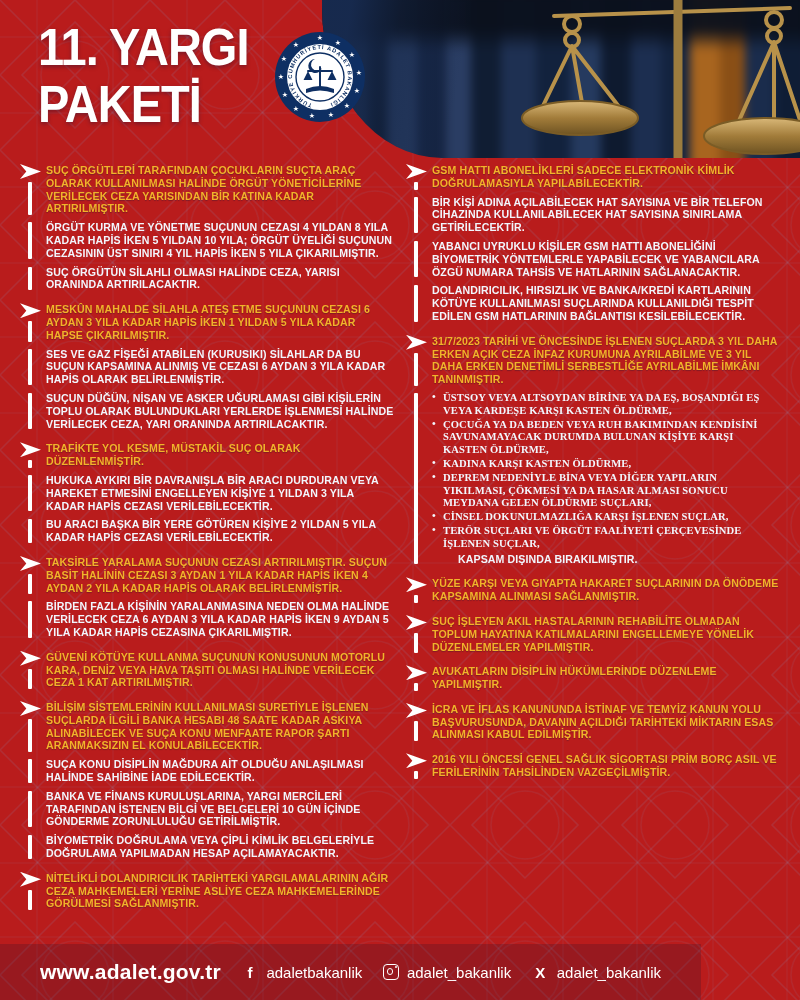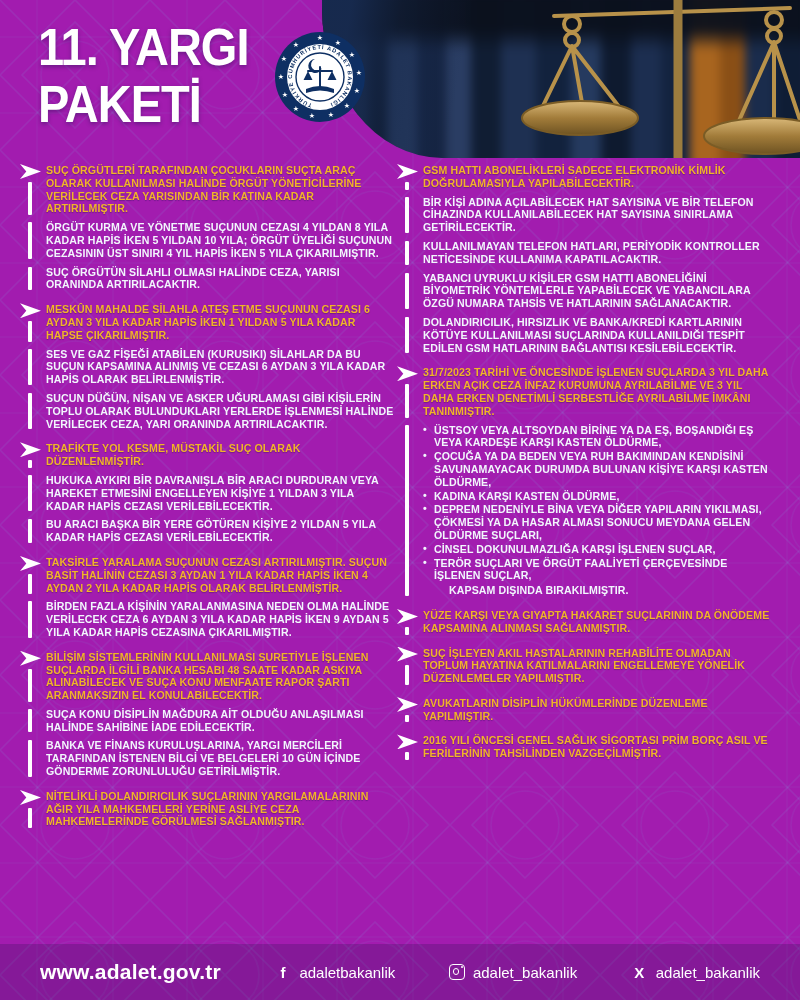--- a/index.html
+++ b/index.html
@@ -1,18 +1,18 @@
 <!DOCTYPE html>
 <html><head>
 <meta charset="utf-8">
 <style>
   html,body{margin:0;padding:0;}
   body{width:800px;height:1000px;overflow:hidden;background:#0c2247;
        font-family:"Liberation Sans","DejaVu Sans",sans-serif;}
-  .poster{position:relative;width:800px;height:1000px;background:#a21caf;overflow:hidden;}
+  .poster{position:relative;width:800px;height:1000px;background:#b91c1c;overflow:hidden;}
   .pattern{position:absolute;inset:0;pointer-events:none;}
 
   
   .photo{position:absolute;top:0;right:0;width:478px;height:158px;overflow:hidden;
          border-bottom-left-radius:120px 150px;}
   .photo .books{position:absolute;inset:-10px;filter:blur(5px);
     background:
       linear-gradient(180deg, rgba(10,16,28,.95) 0 22%, rgba(10,16,28,0) 34%),
       linear-gradient(90deg, #11203a 0 6%, #1b2c49 6% 11%, #0f1b30 11% 15%, #24375b 15% 21%,
         #152442 21% 27%, #2a3d63 27% 32%, #101d33 32% 38%, #1e3052 38% 45%, #12223d 45% 52%,
@@ -21,41 +21,41 @@
   .photo .fadeL{position:absolute;inset:0;
     background:linear-gradient(100deg, rgba(23,42,78,.98) 0 6%, rgba(23,42,78,.35) 16%, rgba(23,42,78,0) 30%);}
   .photo svg{position:absolute;inset:0;}
   .title{position:absolute;left:38px;top:18px;margin:0;color:#ffffff;
          font-size:47px;line-height:51px;font-weight:bold;letter-spacing:-1px;
          transform:scaleY(1.12);transform-origin:top left;
          text-shadow:0 2px 4px rgba(0,20,60,.35);}
   .logo{position:absolute;left:274px;top:31px;width:92px;height:92px;}
 
   
-  .columns{position:absolute;left:20px;top:164px;width:764px;display:flex;gap:3px;}
+  .columns{position:absolute;left:20px;top:164px;width:764px;display:flex;gap:12px;}
   .col{width:374px;display:flex;flex-direction:column;gap:12px;}
   .section{display:flex;flex-direction:column;gap:6px;}
   .block{display:flex;align-items:stretch;}
   .marker{width:26px;flex:0 0 26px;display:flex;flex-direction:column;align-items:flex-start;}
   .arrow{display:block;width:21px;height:15px;background:#ffffff;flex:0 0 15px;
          clip-path:polygon(0 0,100% 50%,0 100%,30% 50%);
          filter:drop-shadow(0 1px 1px rgba(0,20,60,.35));}
   .bar{display:block;width:4px;background:#ffffff;border-radius:1px;margin-left:8px;flex:1;}
   .marker .arrow + .bar{margin-top:3px;}
   .bar.tall{margin-top:1px;margin-bottom:1px;}
   .text{flex:1;font-weight:bold;font-size:10.6px;line-height:12.8px;letter-spacing:.1px;}
   .text.header{color:#f2b32a;text-shadow:0 1px 1px rgba(0,20,60,.3);}
   .text.sub{color:#f2f6fd;}
   .bullets{list-style:none;margin:0;padding:0;}
-  .bullets li{position:relative;padding-left:11px;margin-bottom:1px;}
+  .bullets li{position:relative;padding-left:11px;margin-bottom:1px;font-family:Liberation Serif, serif;}
   .bullets li::before{content:"\2022";position:absolute;left:0;top:-1px;}
   .note{margin-top:2px;margin-left:-6px;padding-left:32px;}
 
   
-  .footer{position:absolute;left:0;bottom:0;width:800px;height:56px;
+  .footer{position:absolute;left:0;bottom:0;width:701px;height:56px;
           background:rgba(5,18,48,.18);display:flex;align-items:center;
           padding:5px 40px;box-sizing:border-box;justify-content:space-between;color:#fff;}
   .site{font-weight:bold;font-size:21px;letter-spacing:.2px;}
   .social{display:flex;align-items:center;gap:8px;font-size:15px;}
   .glyph{display:inline-flex;align-items:center;justify-content:center;
          width:17px;height:17px;font-weight:bold;font-size:15px;}
   .ig-box{width:14px;height:14px;border:1.6px solid #fff;border-radius:4px;position:relative;}
   .ig-box::after{content:"";position:absolute;left:3px;top:3px;width:4.5px;height:4.5px;
                  border:1.5px solid #fff;border-radius:50%;}
   .ig-box::before{content:"";position:absolute;right:1px;top:1px;width:2px;height:2px;
@@ -222,65 +222,74 @@
             </div>
             <div class="text sub">BİRDEN FAZLA KİŞİNİN YARALANMASINA NEDEN OLMA HALİNDE VERİLECEK CEZA 6 AYDAN 3 YILA KADAR HAPİS İKEN 9 AYDAN 5 YILA KADAR HAPİS CEZASINA ÇIKARILMIŞTIR.</div>
           </div>
         </div>
         <div class="section">
           <div class="block">
             <div class="marker">
               <span class="arrow"></span>
               <span class="bar"></span>
             </div>
+            <div class="text header">GÜVENİ KÖTÜYE KULLANMA SUÇUNUN KONUSUNUN MOTORLU KARA, DENİZ VEYA HAVA TAŞITI OLMASI HALİNDE VERİLECEK CEZA 1 KAT ARTIRILMIŞTIR.</div>
+          </div>
+        </div>
+        <div class="section">
+          <div class="block">
+            <div class="marker">
+              <span class="arrow"></span>
+              <span class="bar"></span>
+            </div>
             <div class="text header">BİLİŞİM SİSTEMLERİNİN KULLANILMASI SURETİYLE İŞLENEN SUÇLARDA İLGİLİ BANKA HESABI 48 SAATE KADAR ASKIYA ALINABİLECEK VE SUÇA KONU MENFAATE RAPOR ŞARTI ARANMAKSIZIN EL KONULABİLECEKTİR.</div>
           </div>
           <div class="block">
             <div class="marker">
               <span class="bar tall"></span>
             </div>
             <div class="text sub">SUÇA KONU DİSİPLİN MAĞDURA AİT OLDUĞU ANLAŞILMASI HALİNDE SAHİBİNE İADE EDİLECEKTİR.</div>
           </div>
           <div class="block">
             <div class="marker">
               <span class="bar tall"></span>
             </div>
             <div class="text sub">BANKA VE FİNANS KURULUŞLARINA, YARGI MERCİLERİ TARAFINDAN İSTENEN BİLGİ VE BELGELERİ 10 GÜN İÇİNDE GÖNDERME ZORUNLULUĞU GETİRİLMİŞTİR.</div>
           </div>
-        </div>
-        <div class="section">
-          <div class="block">
-            <div class="marker">
-              <span class="arrow"></span>
-              <span class="bar"></span>
-            </div>
-            <div class="text header">NİTELİKLİ DOLANDIRICILIK SUÇLARININ YARGILAMALARININ AĞIR YILA MAHKEMELERİ YERİNE ASLİYE CEZA MAHKEMELERİNDE GÖRÜLMESİ SAĞLANMIŞTIR.</div>
+          <div class="block">
+            <div class="marker">
+              <span class="bar tall"></span>
+            </div>
+            <div class="text sub">BİYOMETRİK DOĞRULAMA VEYA ÇİPLİ KİMLİK BELGELERİYLE DOĞRULAMA YAPILMADAN HESAP AÇILAMAYACAKTIR.</div>
+          </div>
+        </div>
+        <div class="section">
+          <div class="block">
+            <div class="marker">
+              <span class="arrow"></span>
+              <span class="bar"></span>
+            </div>
+            <div class="text header">NİTELİKLİ DOLANDIRICILIK TARİHTEKİ YARGILAMALARININ AĞIR CEZA MAHKEMELERİ YERİNE ASLİYE CEZA MAHKEMELERİNDE GÖRÜLMESİ SAĞLANMIŞTIR.</div>
           </div>
         </div>
       </div>
     <div class="col">
         <div class="section">
           <div class="block">
             <div class="marker">
               <span class="arrow"></span>
               <span class="bar"></span>
             </div>
             <div class="text header">GSM HATTI ABONELİKLERİ SADECE ELEKTRONİK KİMLİK DOĞRULAMASIYLA YAPILABİLECEKTİR.</div>
           </div>
           <div class="block">
             <div class="marker">
               <span class="bar tall"></span>
             </div>
             <div class="text sub">BİR KİŞİ ADINA AÇILABİLECEK HAT SAYISINA VE BİR TELEFON CİHAZINDA KULLANILABİLECEK HAT SAYISINA SINIRLAMA GETİRİLECEKTİR.</div>
-          </div>
-          <div class="block">
-            <div class="marker">
-              <span class="bar tall"></span>
-            </div>
-            <div class="text sub">KULLANILMAYAN TELEFON HATLARI, PERİYODİK KONTROLLER NETİCESİNDE KULLANIMA KAPATILACAKTIR.</div>
           </div>
           <div class="block">
             <div class="marker">
               <span class="bar tall"></span>
             </div>
             <div class="text sub">YABANCI UYRUKLU KİŞİLER GSM HATTI ABONELİĞİNİ BİYOMETRİK YÖNTEMLERLE YAPABİLECEK VE YABANCILARA ÖZGÜ NUMARA TAHSİS VE HATLARININ SAĞLANACAKTIR.</div>
           </div>
           <div class="block">
             <div class="marker">
               <span class="bar tall"></span>
@@ -331,20 +340,29 @@
             <div class="text header">SUÇ İŞLEYEN AKIL HASTALARININ REHABİLİTE OLMADAN TOPLUM HAYATINA KATILMALARINI ENGELLEMEYE YÖNELİK DÜZENLEMELER YAPILMIŞTIR.</div>
           </div>
         </div>
         <div class="section">
           <div class="block">
             <div class="marker">
               <span class="arrow"></span>
               <span class="bar"></span>
             </div>
             <div class="text header">AVUKATLARIN DİSİPLİN HÜKÜMLERİNDE DÜZENLEME YAPILMIŞTIR.</div>
+          </div>
+        </div>
+        <div class="section">
+          <div class="block">
+            <div class="marker">
+              <span class="arrow"></span>
+              <span class="bar"></span>
+            </div>
+            <div class="text header">İCRA VE İFLAS KANUNUNDA İSTİNAF VE TEMYİZ KANUN YOLU BAŞVURUSUNDA, DAVANIN AÇILDIĞI TARİHTEKİ MİKTARIN ESAS ALINMASI KABUL EDİLMİŞTİR.</div>
           </div>
         </div>
         <div class="section">
           <div class="block">
             <div class="marker">
               <span class="arrow"></span>
               <span class="bar"></span>
             </div>
             <div class="text header">2016 YILI ÖNCESİ GENEL SAĞLIK SİGORTASI PRİM BORÇ ASIL VE FERİLERİNİN TAHSİLİNDEN VAZGEÇİLMİŞTİR.</div>
           </div>

